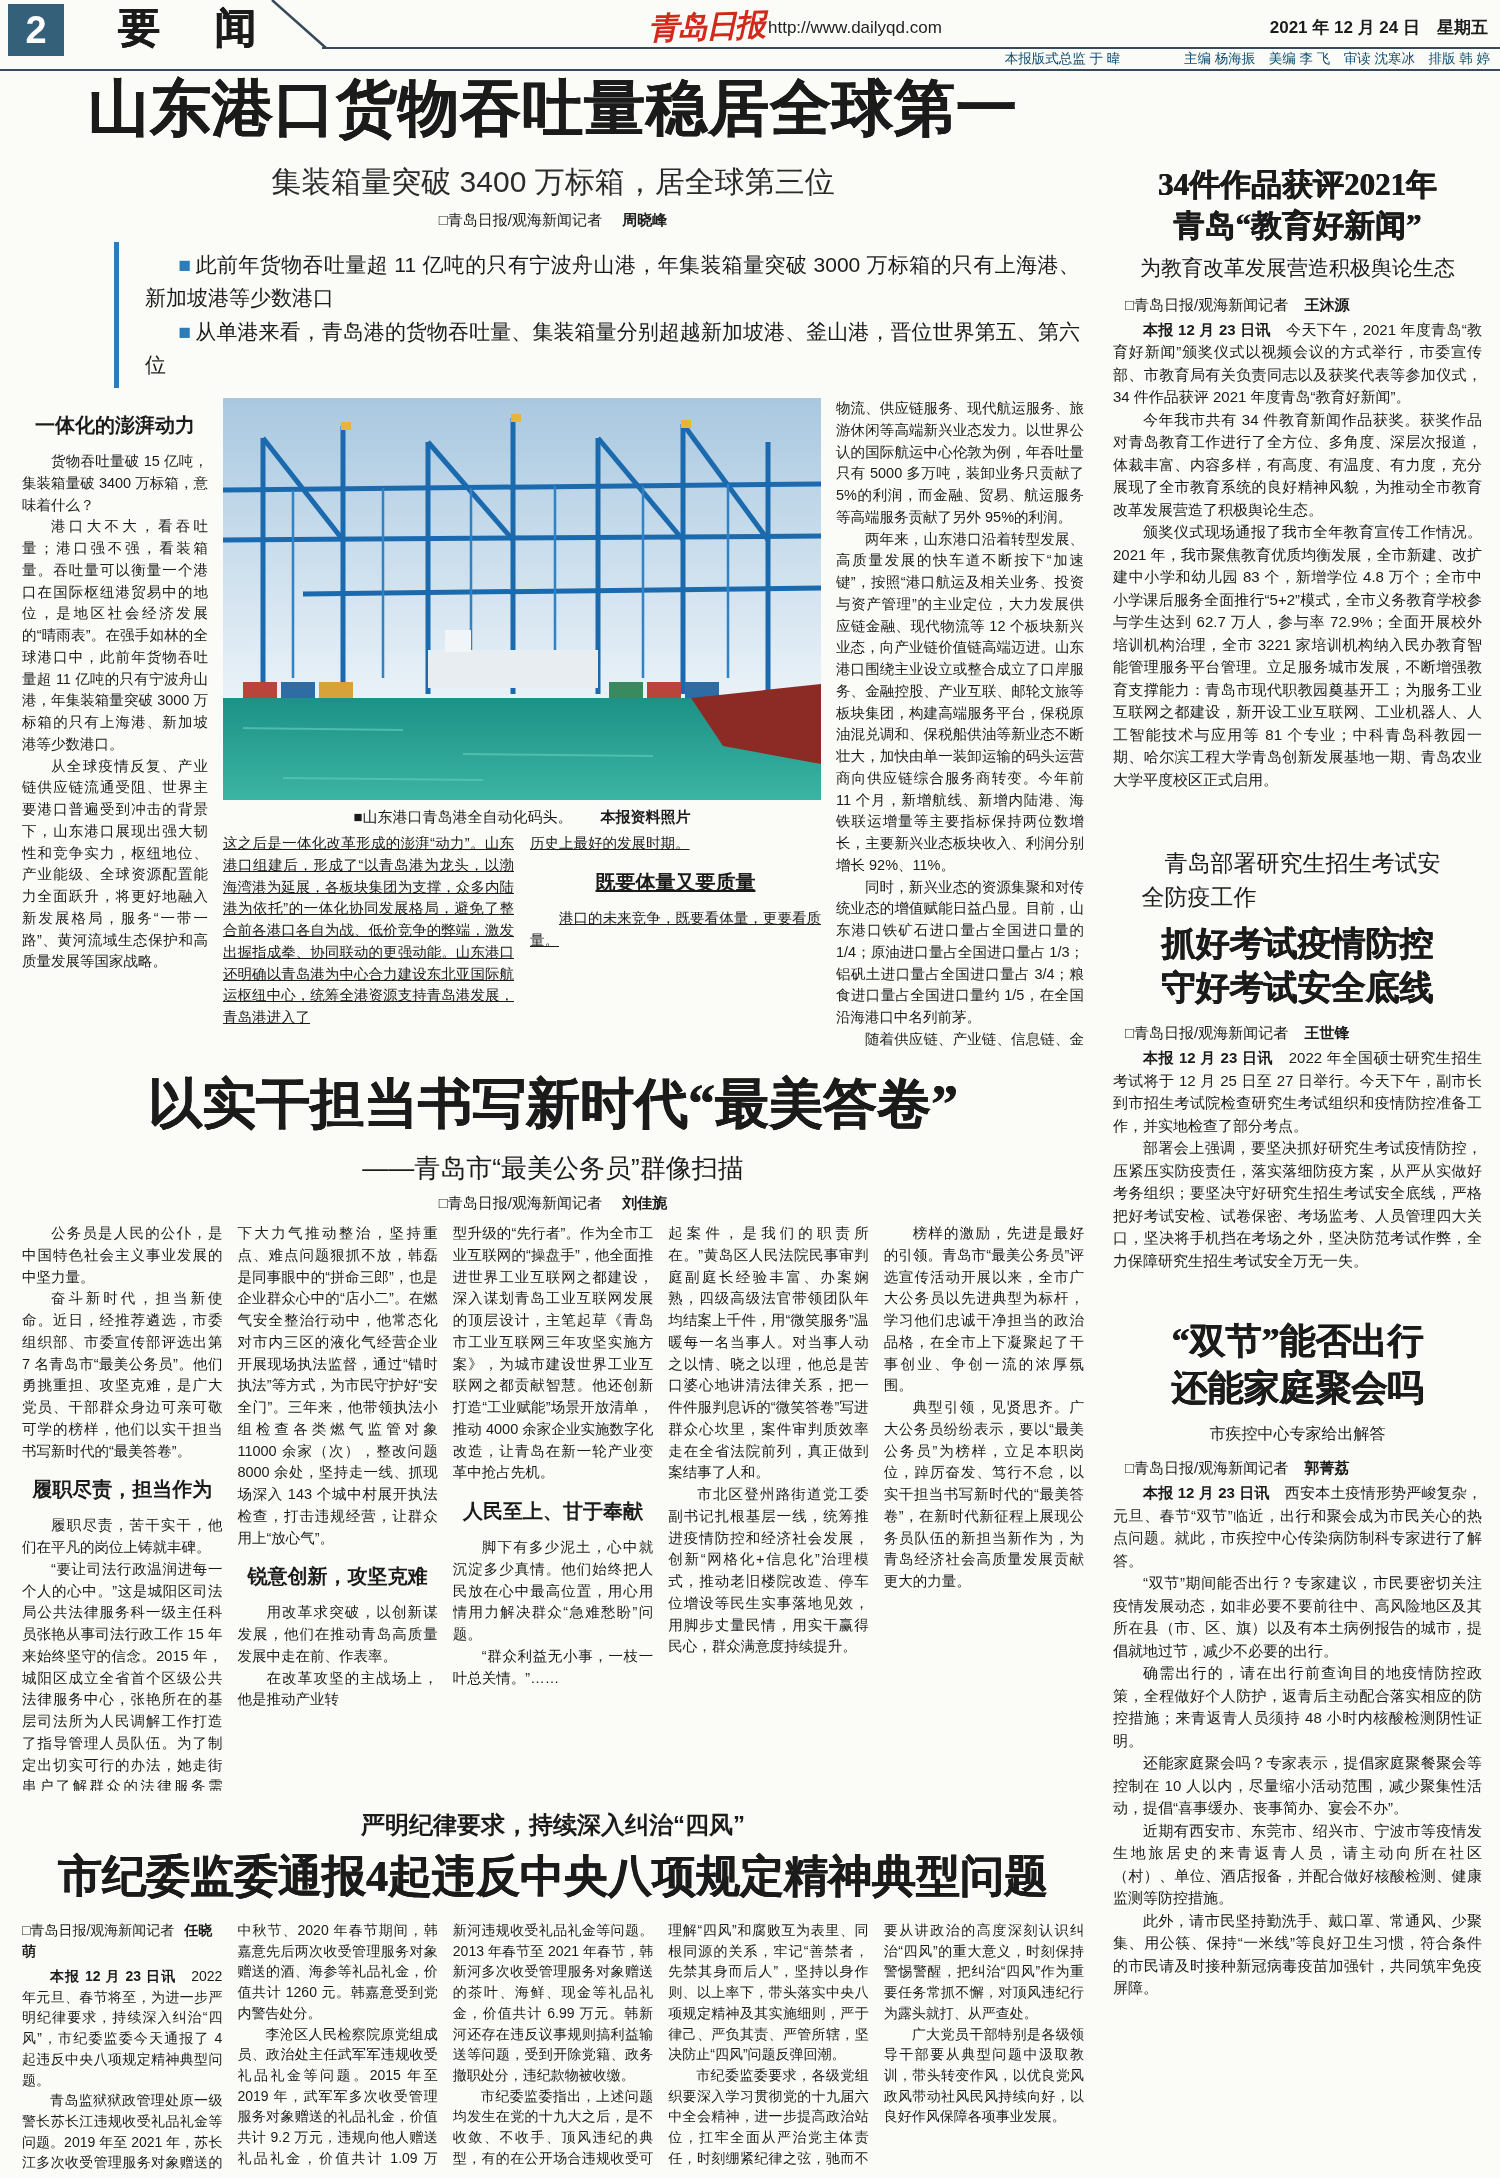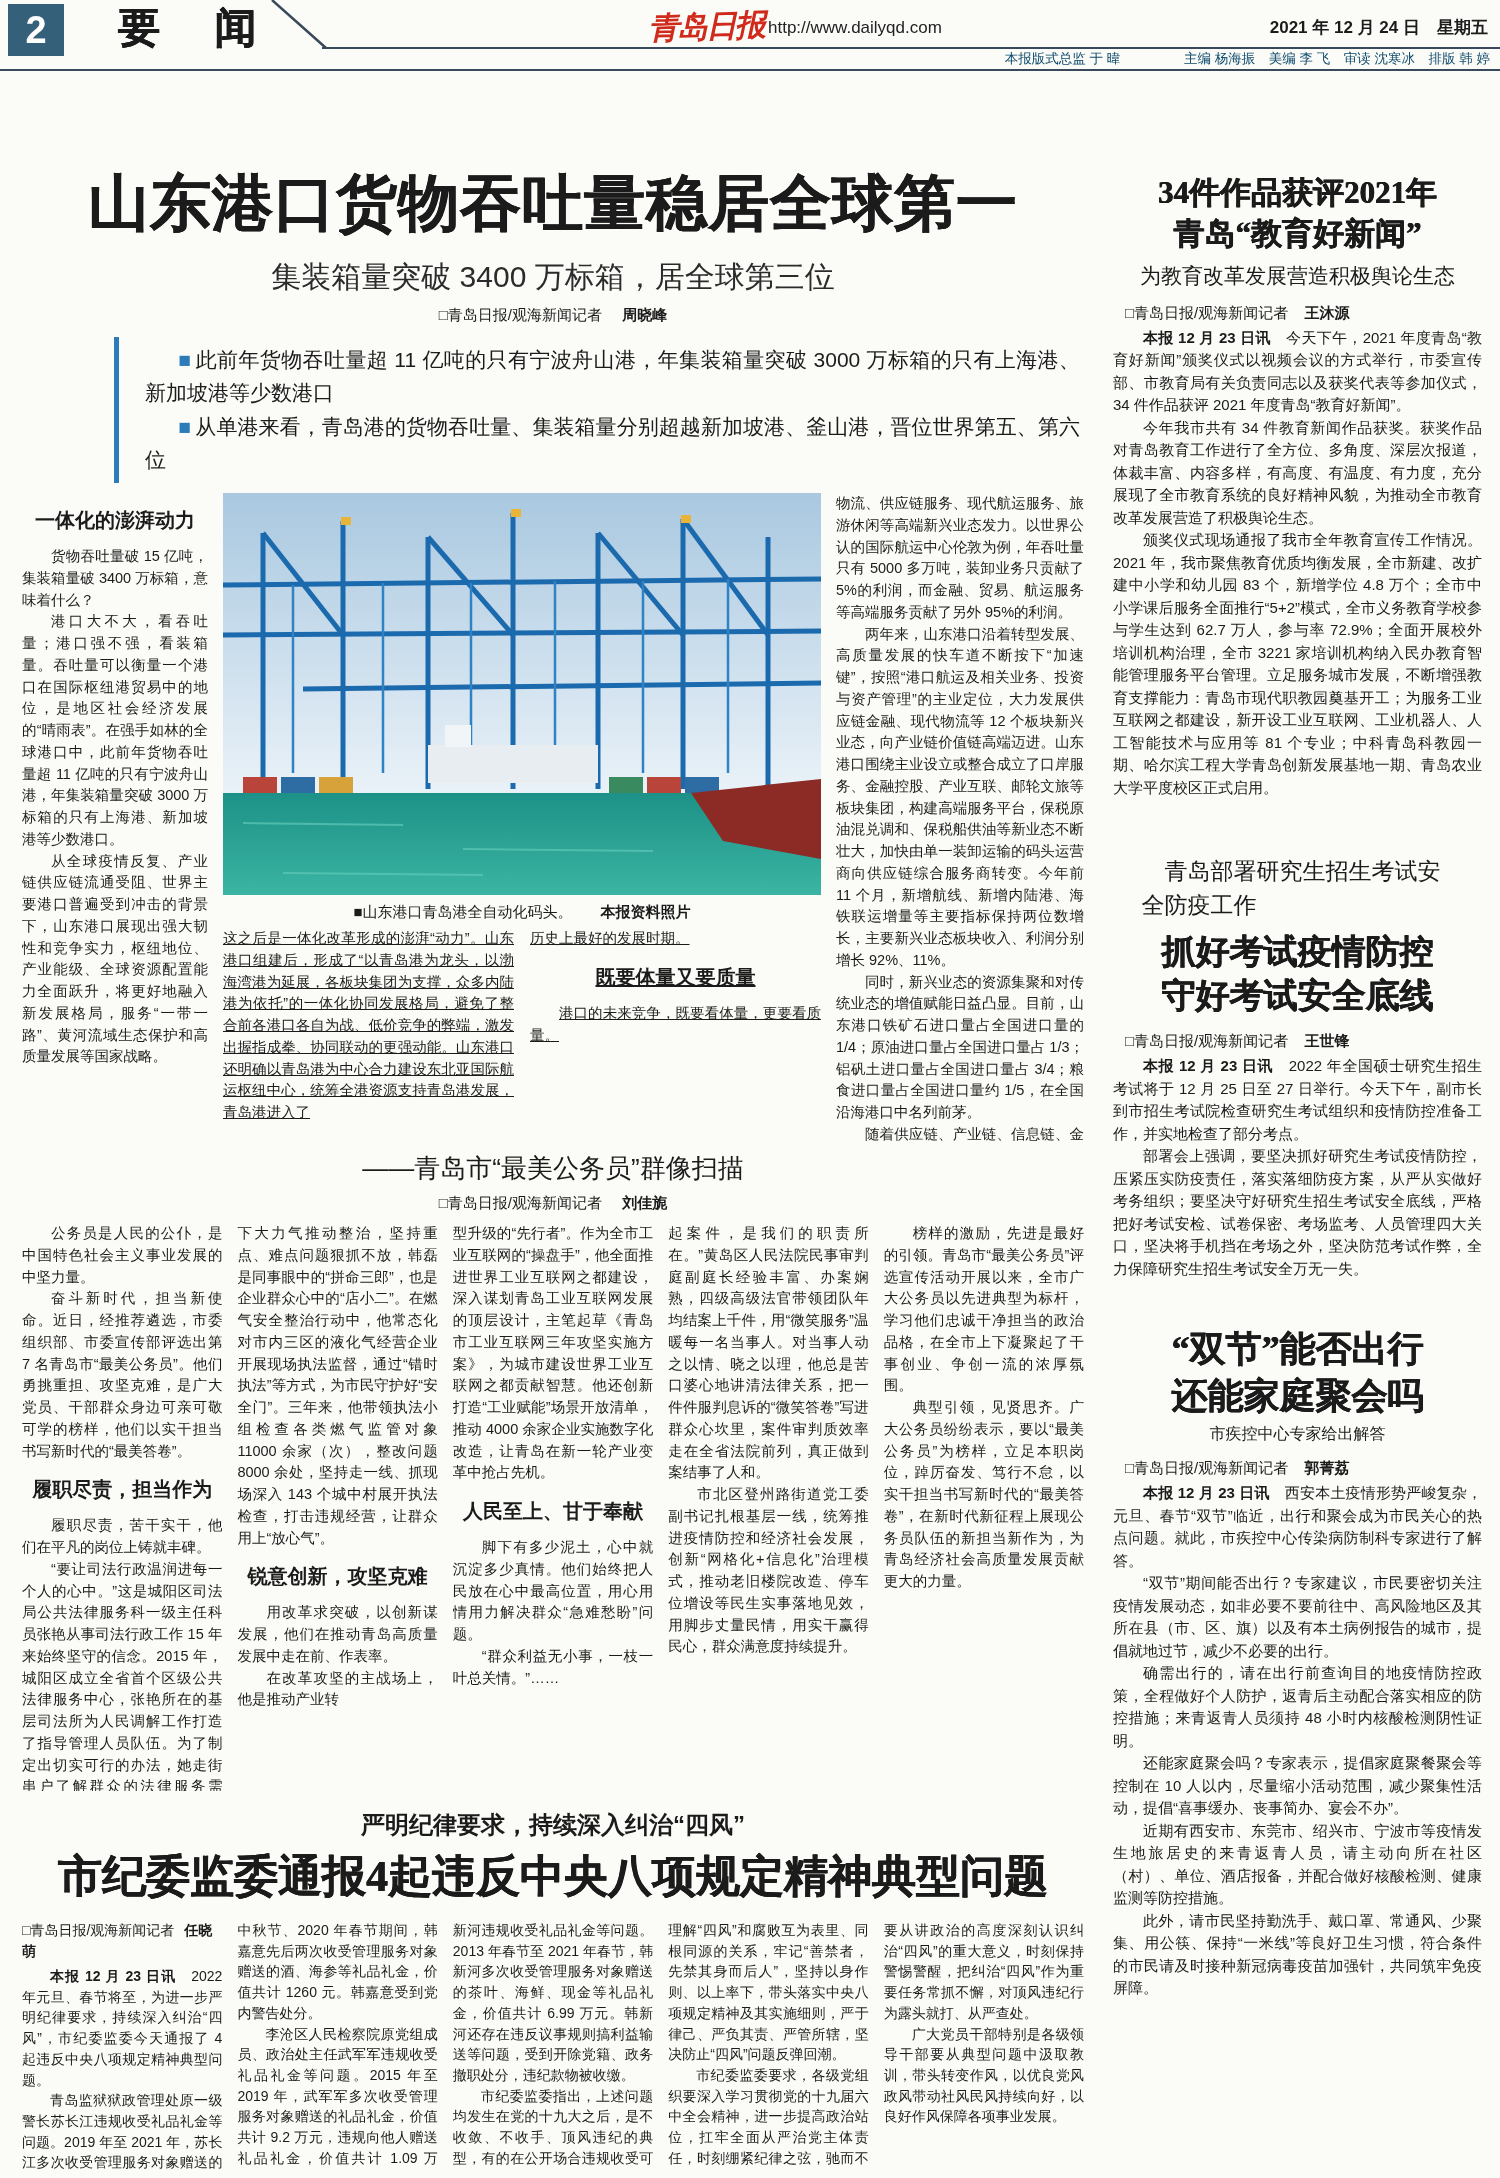--- a/index.html
+++ b/index.html
@@ -68,21 +68,21 @@
   .r-head{font-family:"Liberation Serif",serif;font-weight:900;text-align:center;line-height:1.3;}
   .r1 .r-head{font-size:31px;margin:14px 0 8px;}
   .r-sub{font-size:21px;text-align:center;margin:6px 0 14px;}
   .r-byline{font-size:15px;margin:14px 8px 4px;padding-left:4px;}
   .r-byline b{margin-left:12px;}
   .r-body{font-size:15px;line-height:1.58;overflow:hidden;}
   .r2{margin-top:56px;}
   .r2 .r-kicker{width:312px;margin:0 auto;font-size:23px;line-height:1.45;text-indent:1em;text-align:left;}
   .r2 .r-head{font-size:34px;margin:8px 0 10px;}
   .r3{margin-top:46px;}
-  .r3 .r-head{font-size:36px;margin:6px 0 4px;}
+  .r3 .r-head{font-size:36px;margin:6px 0 12px;}
   .r3 .r-sub{font-size:16px;margin:2px 0 12px;}
   .r3 .r-body{height:690px;}
 </style>
 </head>
 <body>
 
 <div class="sheet">
 
   <div class="hdr">
     <div class="pagenum">
@@ -205,20 +205,21 @@
           <div class="colA4">
               <p class="para cont">物流、供应链服务、现代航运服务、旅游休闲等高端新兴业态发力。以世界公认的国际航运中心伦敦为例，年吞吐量只有 5000 多万吨，装卸业务只贡献了 5%的利润，而金融、贸易、航运服务等高端服务贡献了另外 95%的利润。</p>
               <p class="para">两年来，山东港口沿着转型发展、高质量发展的快车道不断按下“加速键”，按照“港口航运及相关业务、投资与资产管理”的主业定位，大力发展供应链金融、现代物流等 12 个板块新兴业态，向产业链价值链高端迈进。山东港口围绕主业设立或整合成立了口岸服务、金融控股、产业互联、邮轮文旅等板块集团，构建高端服务平台，保税原油混兑调和、保税船供油等新业态不断壮大，加快由单一装卸运输的码头运营商向供应链综合服务商转变。今年前 11 个月，新增航线、新增内陆港、海铁联运增量等主要指标保持两位数增长，主要新兴业态板块收入、利润分别增长 92%、11%。</p>
               <p class="para">同时，新兴业态的资源集聚和对传统业态的增值赋能日益凸显。目前，山东港口铁矿石进口量占全国进口量的 1/4；原油进口量占全国进口量占 1/3；铝矾土进口量占全国进口量占 3/4；粮食进口量占全国进口量约 1/5，在全国沿海港口中名列前茅。</p>
               <p class="para">随着供应链、产业链、信息链、金融链等资源要素的集聚，山东港口将成为全球港航关键要素的配置枢纽，为青岛航运贸易、航运金融等业态开辟更大的空间，提升青岛城市能级和产业经济规模。</p>
             </div>
         </div>
       </div>
 
       <div>
+        <div class="h2b heavy">以实干担当书写新时代“最美答卷”</div>
         <div class="subb">——青岛市“最美公务员”群像扫描</div>
         <div class="byline-ln">
           <span>□青岛日报/观海新闻记者</span>
           <b>刘佳旎</b>
         </div>
         <div class="bodyB">
           <div>
               <p class="para">公务员是人民的公仆，是中国特色社会主义事业发展的中坚力量。</p>
               <p class="para">奋斗新时代，担当新使命。近日，经推荐遴选，市委组织部、市委宣传部评选出第 7 名青岛市“最美公务员”。他们勇挑重担、攻坚克难，是广大党员、干部群众身边可亲可敬可学的榜样，他们以实干担当书写新时代的“最美答卷”。</p>
               <div class="sec-head">履职尽责，担当作为</div>

